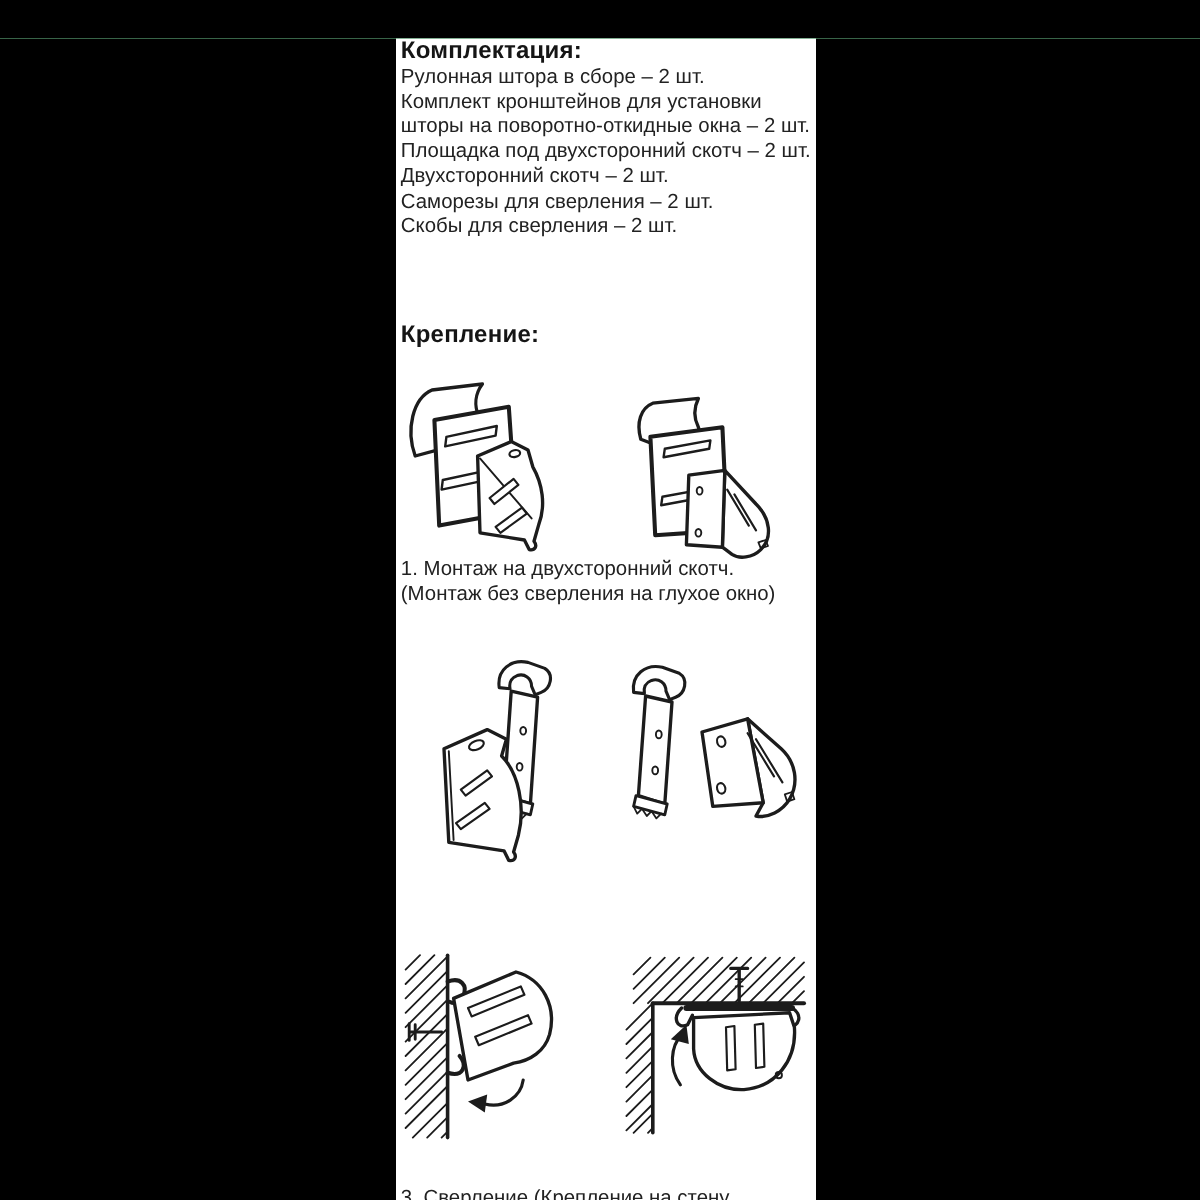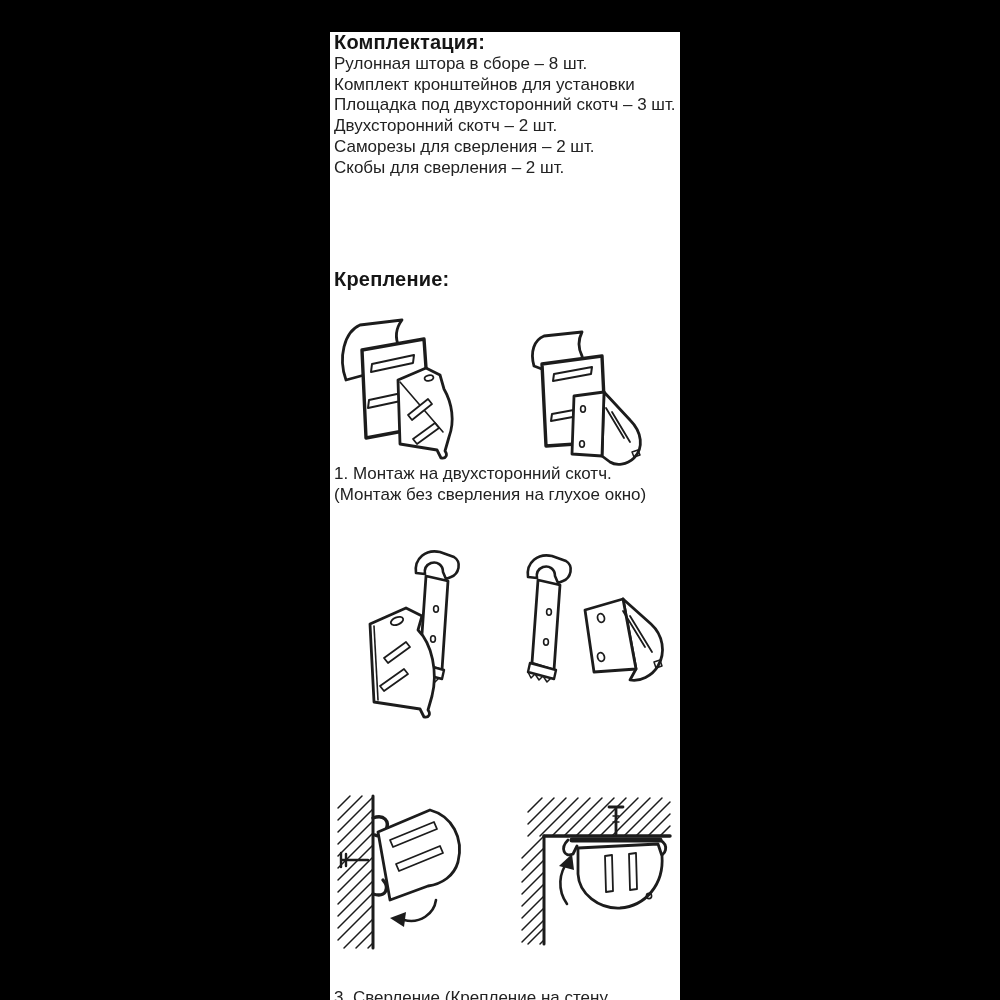--- a/index.html
+++ b/index.html
@@ -26,23 +26,24 @@
 
 <div class="page">
   <div class="bar left"></div>
   <div class="bar right"></div>
 
   <div class="panel">
 
     <div class="head" style="top:0;">Комплектация:</div>
 
     <div class="list">
-      <div class="t">Рулонная штора в сборе – 8 шт.</div>
+      <div class="t">Рулонная штора в сборе – 2 шт.</div>
       <div class="t">Комплект кронштейнов для установки</div>
-      <div class="t">Площадка под двухсторонний скотч – 3 шт.</div>
+      <div class="t">шторы на поворотно-откидные окна – 2 шт.</div>
+      <div class="t">Площадка под двухсторонний скотч – 2 шт.</div>
       <div class="t">Двухсторонний скотч – 2 шт.</div>
       <div class="t">Саморезы для сверления – 2 шт.</div>
       <div class="t">Скобы для сверления – 2 шт.</div>
     </div>
 
     <div class="head" style="top:237px;">Крепление:</div>
 
     <svg class="illus" style="top:280px;" width="350" height="172" viewBox="0 0 350 172">
       <g transform="translate(10,6)">
         <path class="ln" stroke-width="2.8" d="M6,62 C-2,40 4,14 20,7 L62,2 C56,10 55,20 59,29 L61,41 L28,56 Z"></path>

